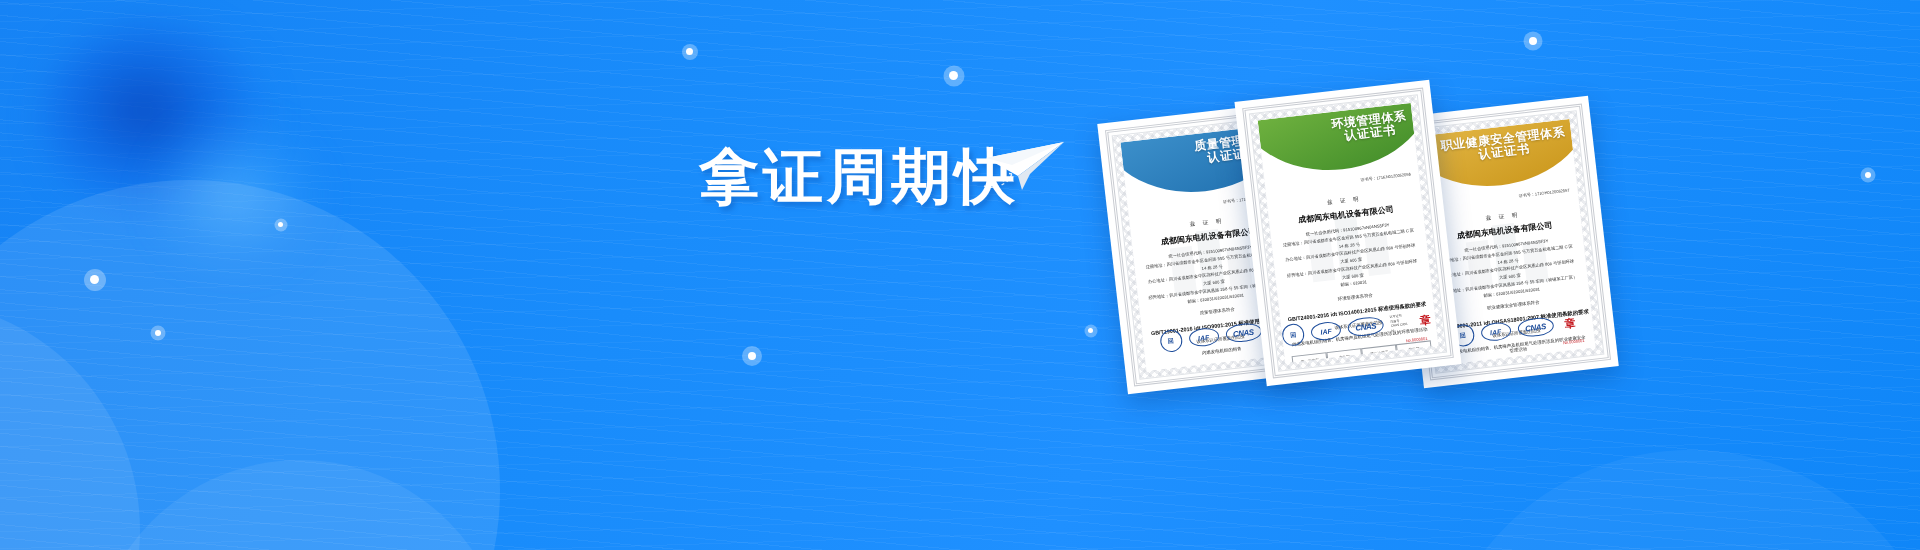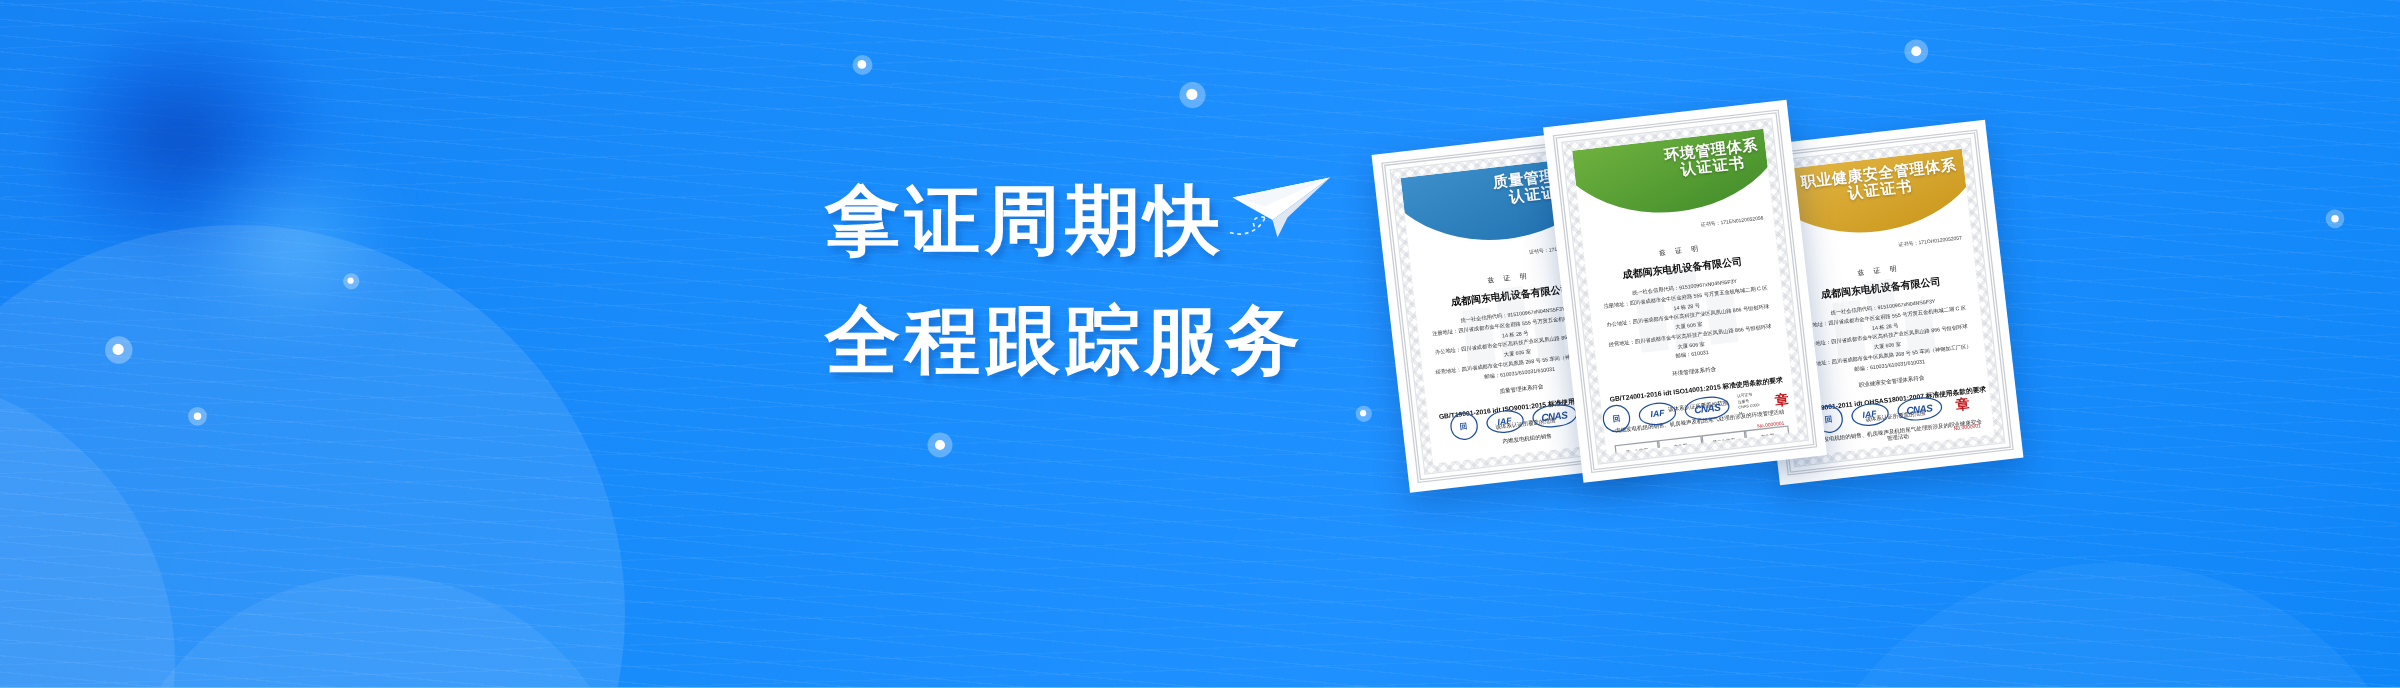--- a/index.html
+++ b/index.html
@@ -46,20 +46,21 @@
   .dot{ position:absolute; border-radius:50%; background:#ffffff; }
   .dot .halo{ position:absolute; left:50%; top:50%; transform:translate(-50%,-50%);
     border-radius:50%; background:rgba(255,255,255,0.30); }
 
   
   .headline{ position:absolute; left:660px; top:142px; width:640px; z-index:6; }
   .hl-line{ position:relative; color:#ffffff; font-weight:700;
     font-size:60px; line-height:70px; letter-spacing:4px;
     text-shadow:3px 4px 5px rgba(10,70,160,0.35);
     white-space:nowrap;
+    margin-left:39px;
   }
   .hl-line.second{ margin-top:26px; }
   .plane{ position:absolute; left:318px; top:-4px; width:92px; height:58px; }
 
   
   .certs{ position:absolute; left:1100px; top:60px; width:820px; height:420px; z-index:5; }
   .cert{ position:absolute; background:#ffffff; box-shadow:0 10px 26px rgba(3,50,120,0.30);
     padding:7px; }
   .cert-inner{ position:relative; width:100%; height:100%; background:#fff;
     border:3px double #c9ccd2; overflow:hidden; }
@@ -165,21 +166,20 @@
 
   <div class="headline">
     <div class="hl-line">拿证周期快</div>
     <svg class="plane" viewBox="0 0 92 58">
       <path d="M8 20 L86 4 L40 38 Z" fill="#ffffff"></path>
       <path d="M86 4 L40 38 L44 52 L52 36 Z" fill="#dfe8f2"></path>
       <path d="M86 4 L8 20 L34 27 Z" fill="#f4f8fc"></path>
       <path d="M6 48 C18 52, 30 46, 34 36" fill="none" stroke="#ffffff" stroke-width="1.4" stroke-dasharray="3 3" opacity="0.85"></path>
       <path d="M34 36 C28 34, 22 38, 26 44" fill="none" stroke="#ffffff" stroke-width="1.4" stroke-dasharray="3 3" opacity="0.85"></path>
     </svg>
-    <div class="hl-line second">全程跟踪服务</div>
   </div>
 
   <div class="certs">
 
     <div class="cert cert-left">
       <div class="cert-inner">
         <div class="cert-body">
           <div class="cert-head">
             <div class="swoosh" style="background:linear-gradient(160deg,#4a9fd8,#1f6fae);"></div>
             <div class="ctitle">

